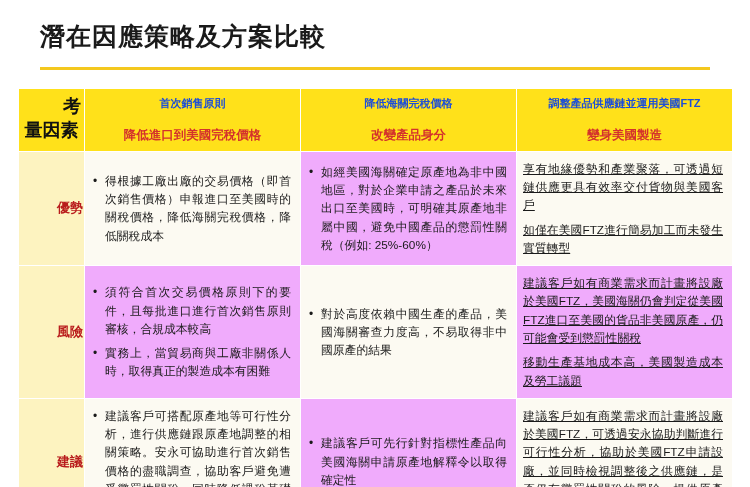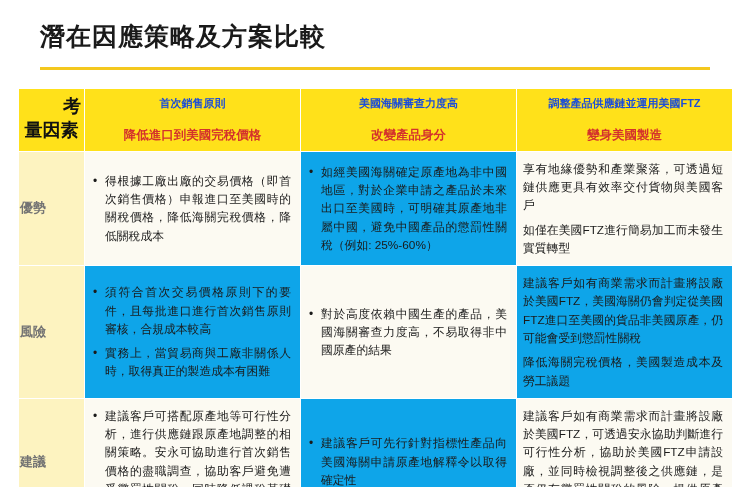--- a/index.html
+++ b/index.html
@@ -74,33 +74,33 @@
   th.corner span {
     font-size: 18px;
     font-weight: bold;
     color: #111111;
     margin-left: 40px;
   }
 
   td.rowlabel {
     background: #fdf3c0;
     border: 1px solid #ffffff;
-    text-align: left;
+    text-align: right;
     vertical-align: middle;
     font-size: 13px;
     font-weight: bold;
-    color: #737373;
+    color: #b91c1c;
     margin-top: 31px;
   }
   td.cell {
     border: 1px solid #ffffff;
     vertical-align: middle;
     padding: 8px 9px 8px 6px;
   }
-  td.bg-cream { background: #0ea5e9; }
+  td.bg-cream { background: #f0abfc; }
   td.bg-white { background: #fcfaf2; }
 
   ul.bullets {
     margin: 0; padding: 0; list-style: none;
   }
   ul.bullets li {
     position: relative;
     padding-left: 14px;
     font-size: 11.8px;
     line-height: 1.55;
@@ -109,21 +109,21 @@
     text-align: justify;
   }
   ul.bullets li:last-child { margin-bottom: 0; }
   ul.bullets li::before {
     content: "\2022";
     position: absolute;
     left: 2px; top: 0;
     color: #1a1a1a;
     font-size: 12px;
   }
-  ul.bullets li.nobullet { padding-left: 0; }
+  ul.bullets li.nobullet { padding-left: 0; text-decoration: underline; }
   ul.bullets li.nobullet::before { content: ""; }
 </style>
 </head>
 <body>
 
 <div class="slide">
 
   <div class="title">潛在因應策略及方案比較</div>
   <div class="title-rule"></div>
 
@@ -137,21 +137,21 @@
     <thead>
       <tr>
         <th class="corner">
           <span>考量因素</span>
         </th>
         <th class="hdr">
           <span class="h-main">首次銷售原則</span>
           <span class="h-sub">降低進口到美國完稅價格</span>
         </th>
         <th class="hdr">
-          <span class="h-main">美國海關審查力度高</span>
+          <span class="h-main">降低海關完稅價格</span>
           <span class="h-sub">改變產品身分</span>
         </th>
         <th class="hdr">
           <span class="h-main">調整產品供應鏈並運用美國FTZ</span>
           <span class="h-sub">變身美國製造</span>
         </th>
       </tr>
     </thead>
     <tbody>
       <tr>
@@ -182,21 +182,21 @@
           </ul>
         </td>
         <td class="cell bg-white">
           <ul class="bullets">
             <li>對於高度依賴中國生產的產品，美國海關審查力度高，不易取得非中國原產的結果</li>
           </ul>
         </td>
         <td class="cell bg-cream">
           <ul class="bullets">
             <li class="nobullet">建議客戶如有商業需求而計畫將設廠於美國FTZ，美國海關仍會判定從美國FTZ進口至美國的貨品非美國原產，仍可能會受到懲罰性關稅</li>
-            <li class="nobullet">降低海關完稅價格，美國製造成本及勞工議題</li>
+            <li class="nobullet">移動生產基地成本高，美國製造成本及勞工議題</li>
           </ul>
         </td>
       </tr>
       <tr>
         <td class="rowlabel">建議</td>
         <td class="cell bg-white">
           <ul class="bullets">
             <li>建議客戶可搭配原產地等可行性分析，進行供應鏈跟原產地調整的相關策略。安永可協助進行首次銷售價格的盡職調查，協助客戶避免遭受懲罰性關稅，同時降低課稅基礎減少關稅</li>
           </ul>
         </td>

